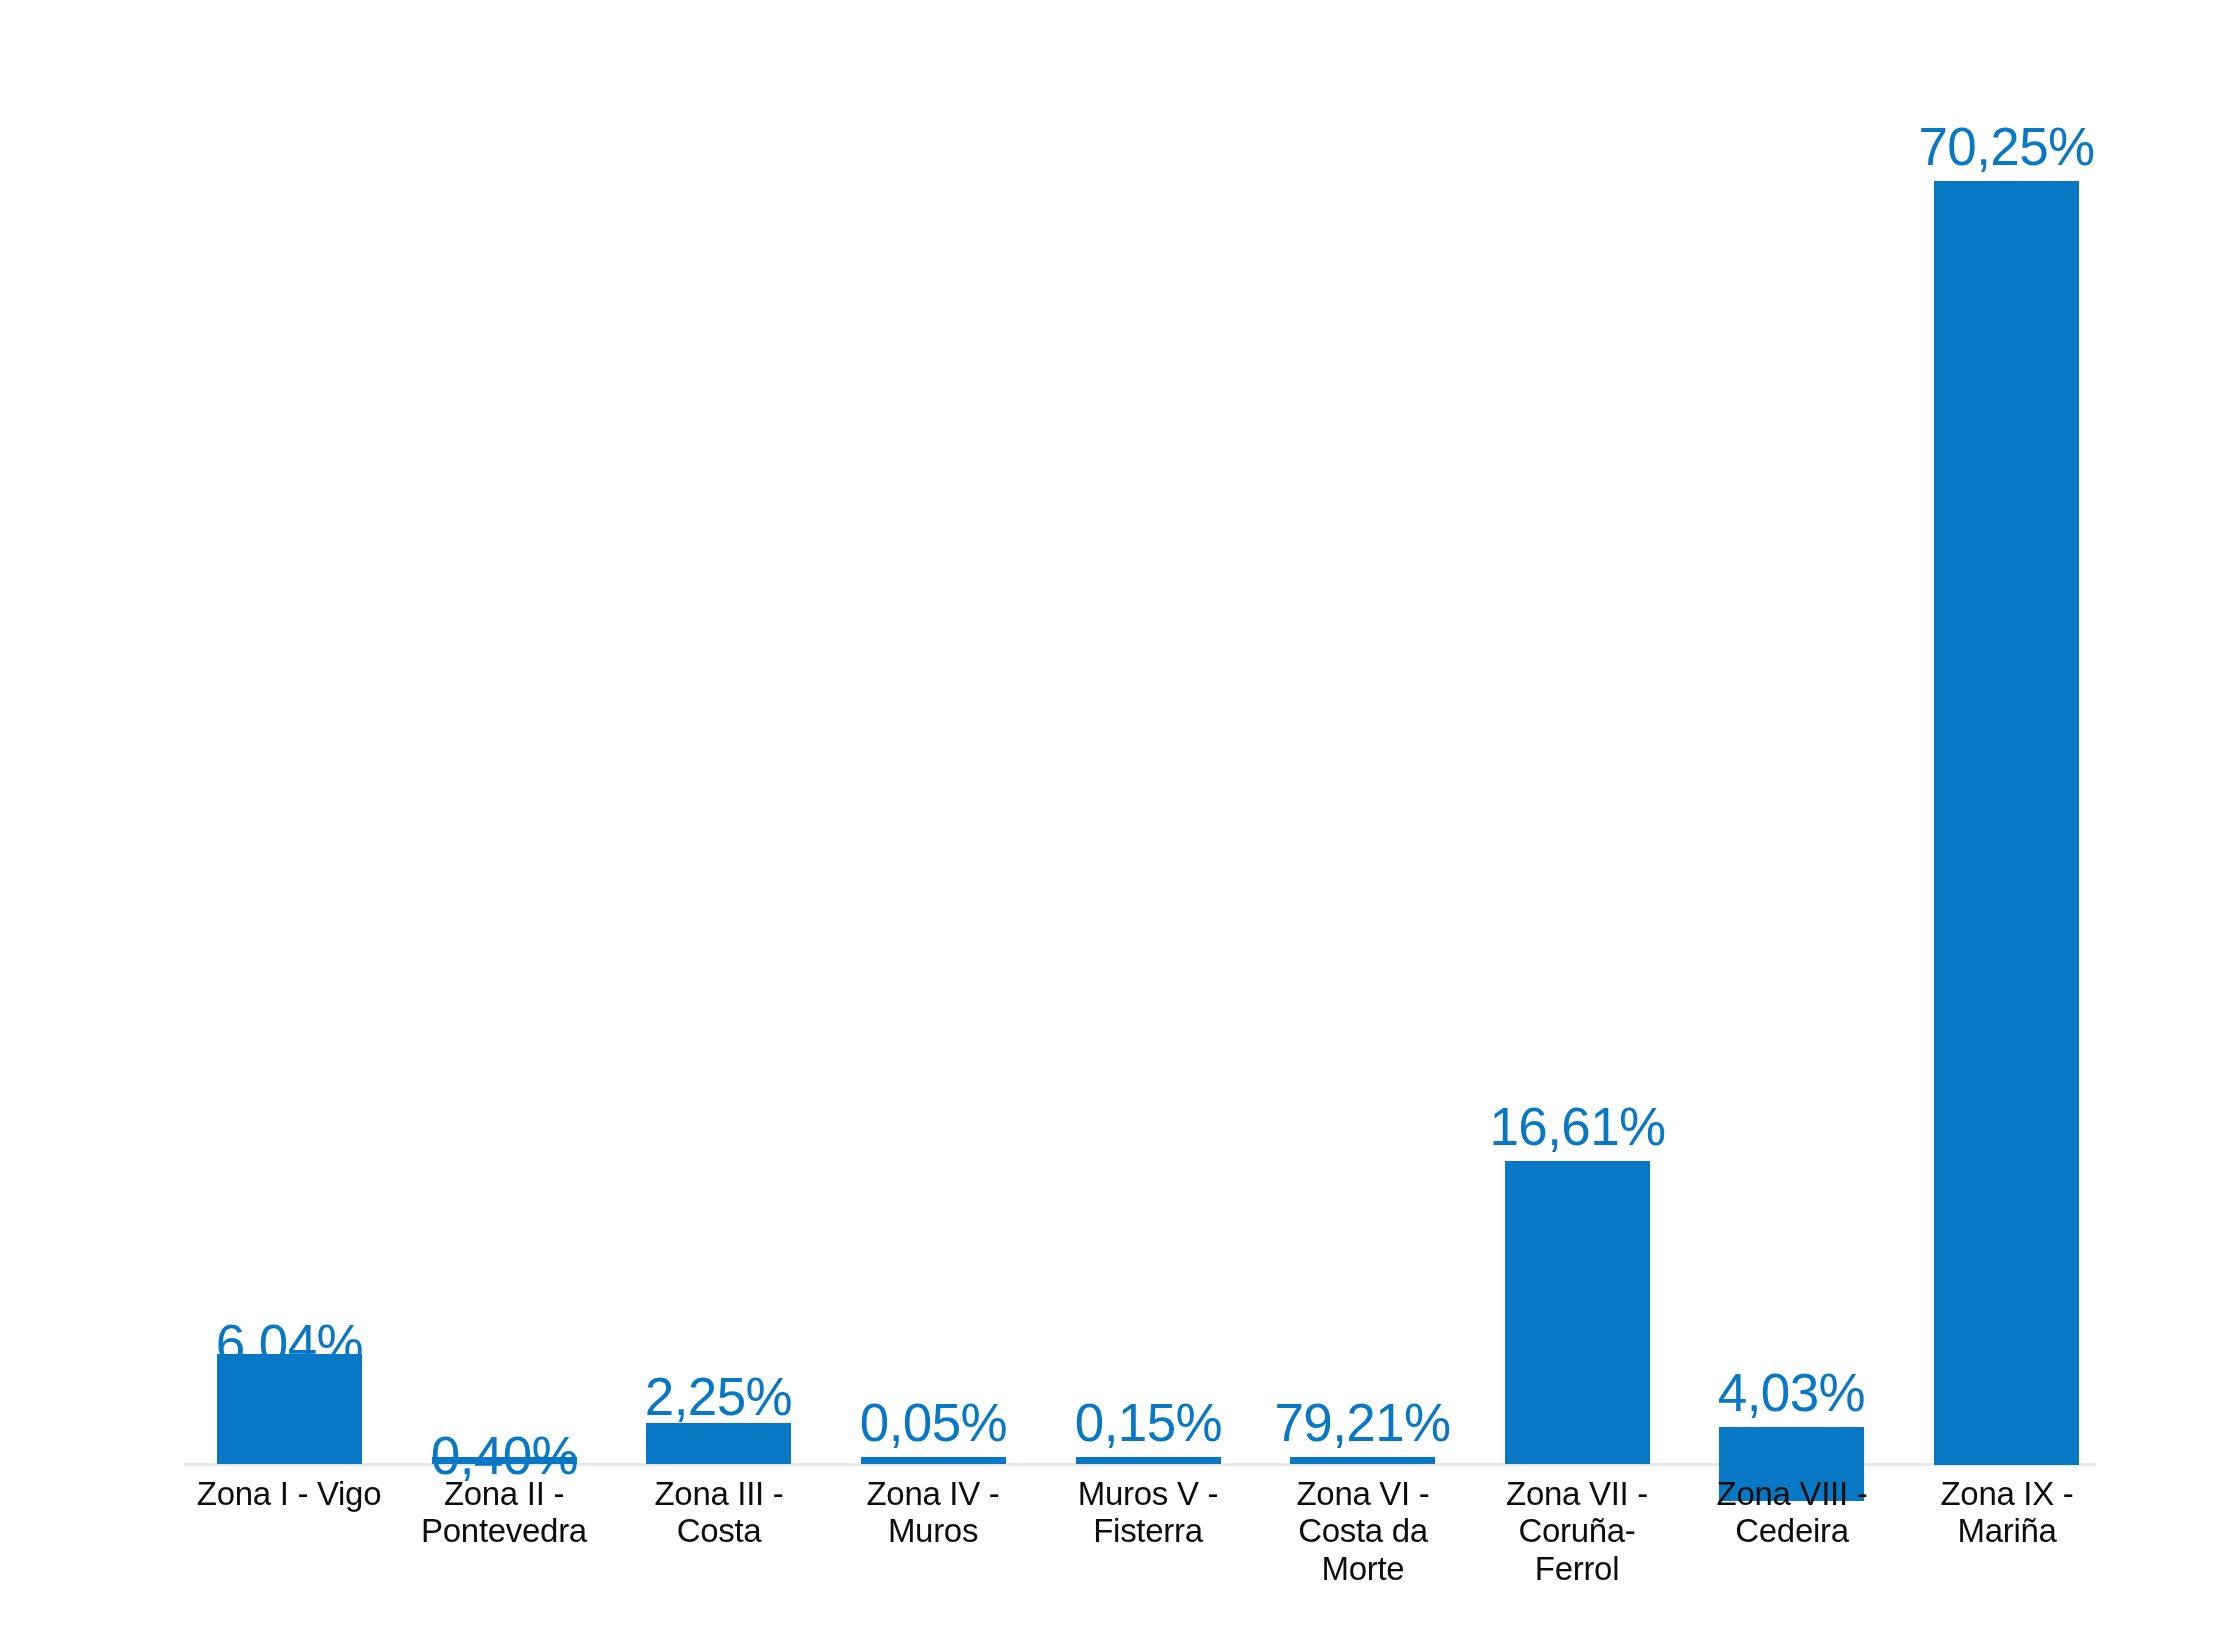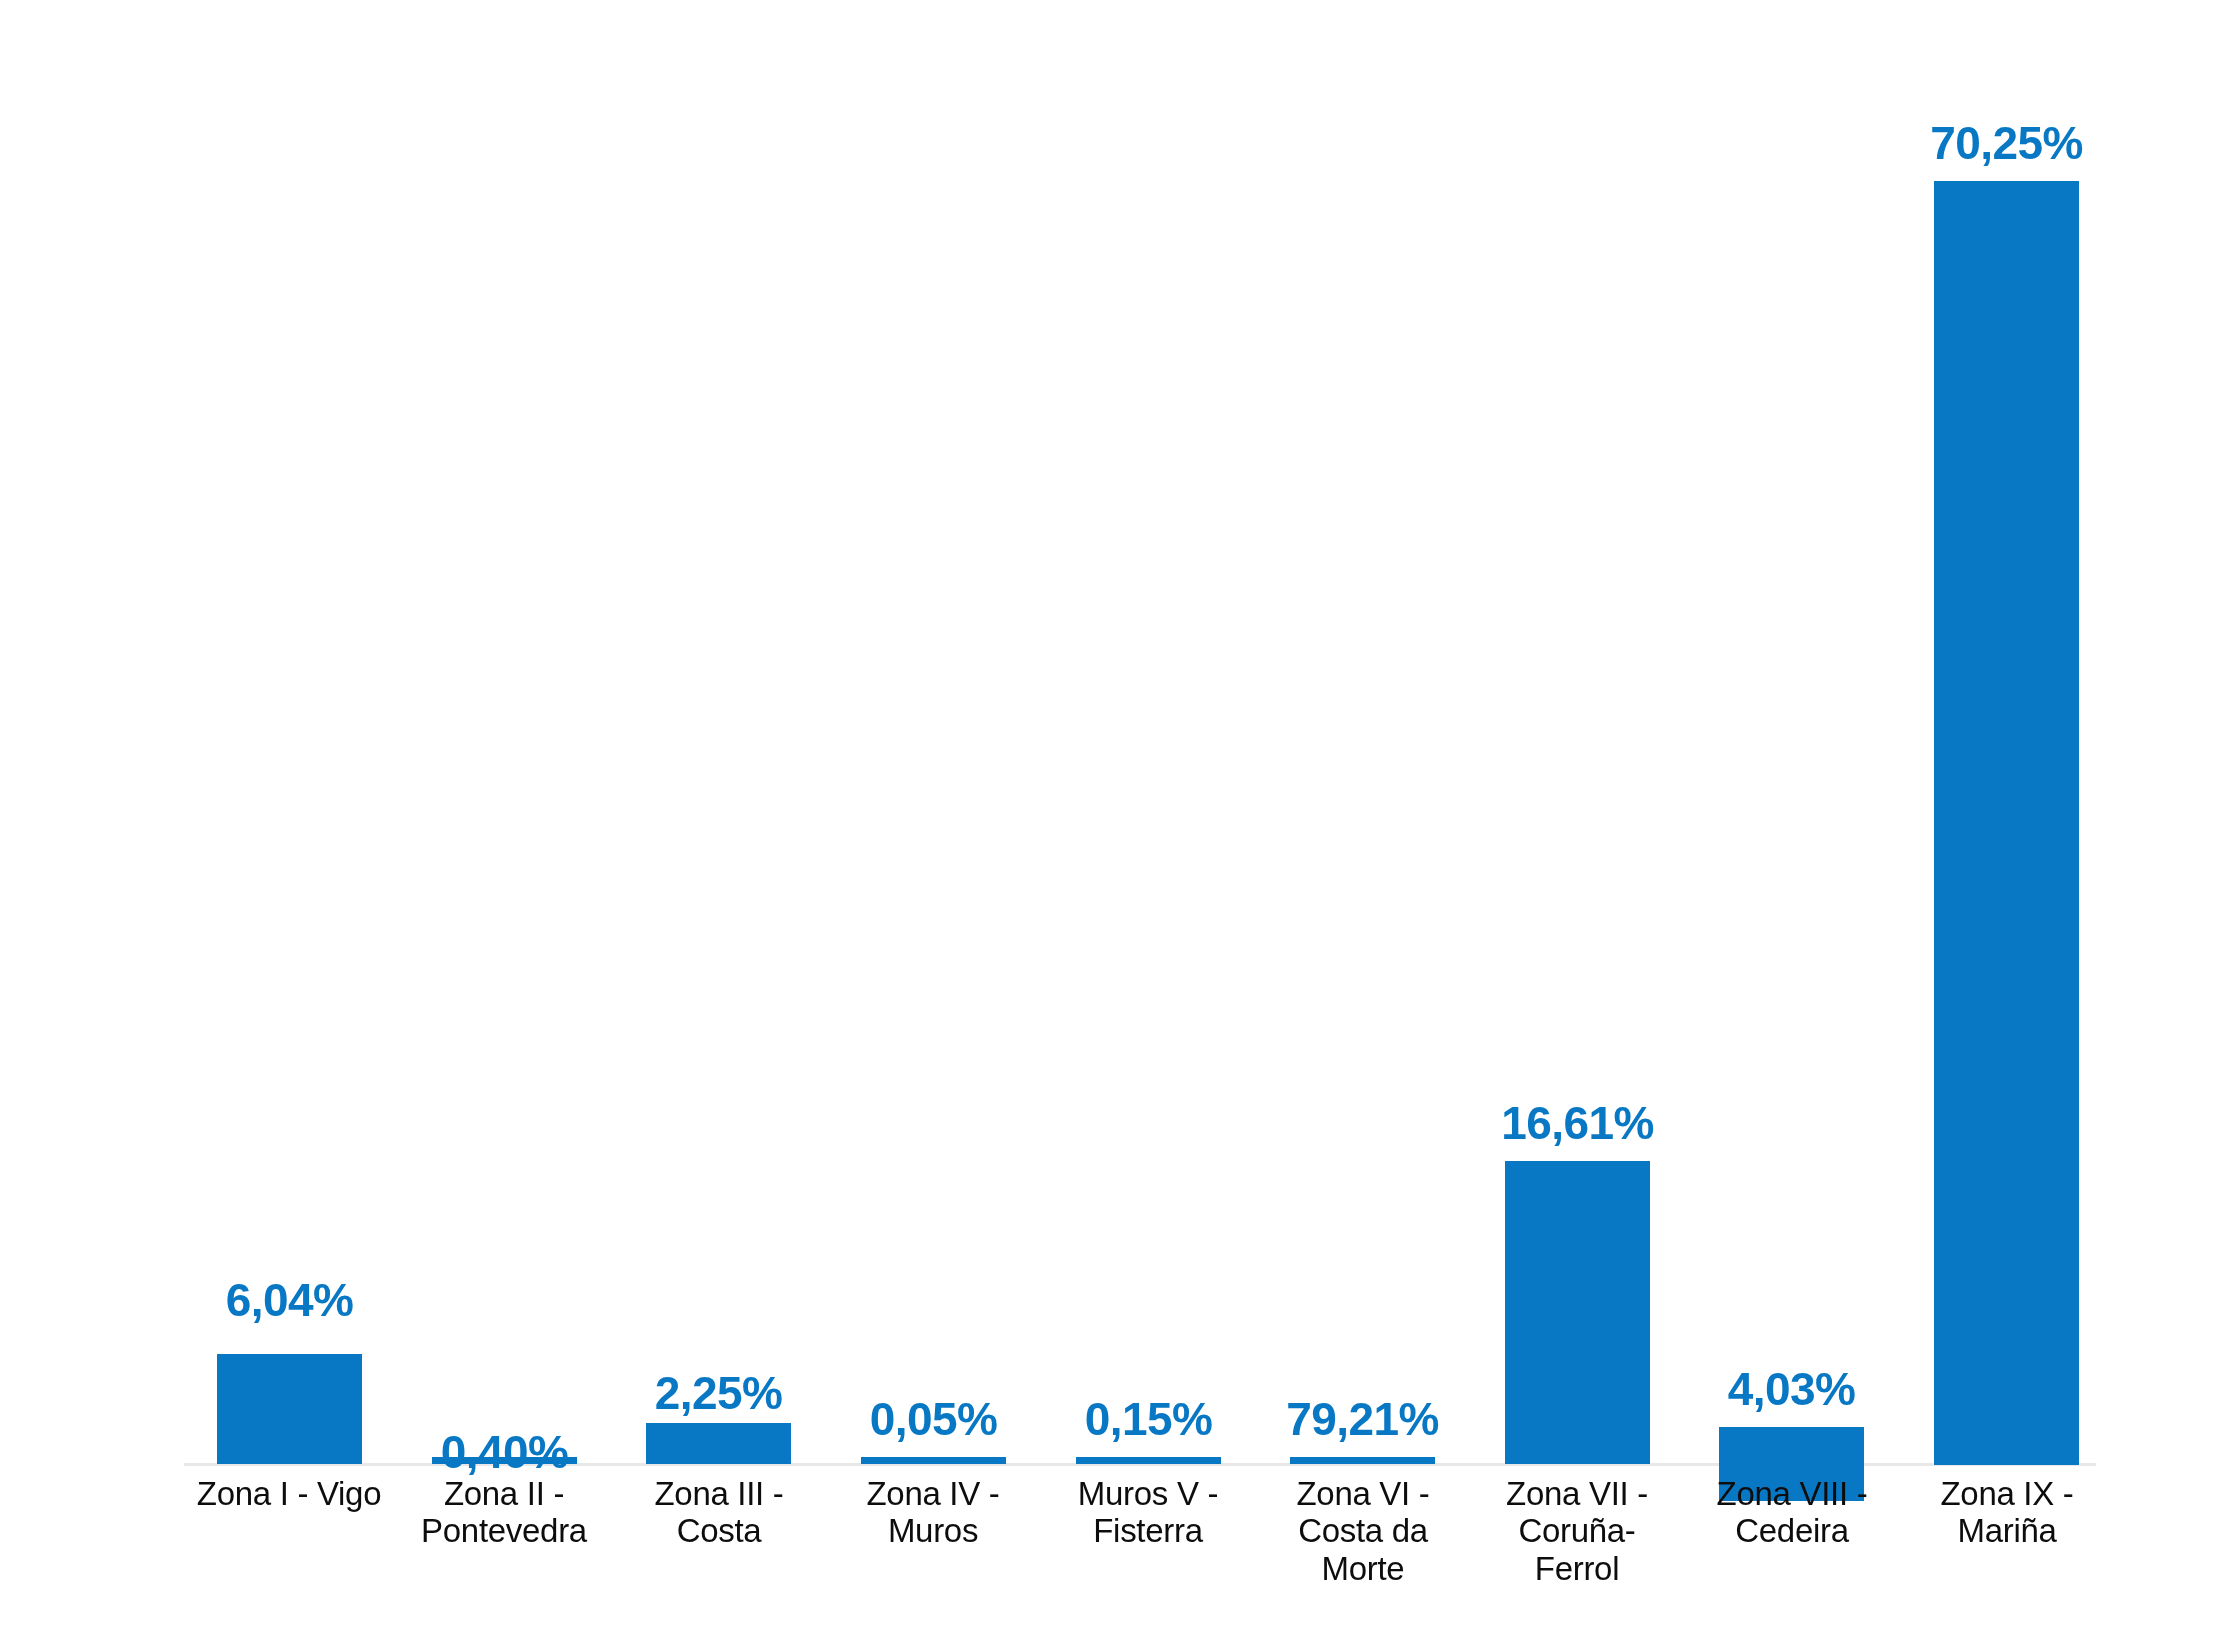--- a/index.html
+++ b/index.html
@@ -41,22 +41,22 @@
     background: #0878c5;
     left: 0;
     right: 0;
   }
   .value-label {
     position: absolute;
     left: 50%;
     transform: translateX(-50%);
     white-space: nowrap;
     color: #0878c5;
-    font-weight: bold;
-    font-size: 46px;
+    font-weight: normal;
+    font-size: 53px;
     line-height: 1;
     letter-spacing: -0.6px;
     text-align: right;
   }
   .cat-label {
     position: absolute;
     left: 50%;
     transform: translateX(-50%);
     width: 194px;
     text-align: center;
@@ -70,21 +70,21 @@
 </style>
 </head>
 <body>
 
 <div id="root">
   <div id="plot">
     <div id="axis-line"></div>
     <div id="bars">
         <div class="bar-group" style="left: 217px; width: 145px;">
           <div class="bar" style="top: 1354px; height: 110px; background: rgb(8, 120, 197);"></div>
-          <div class="value-label" style="top: 1277px; color: rgb(8, 120, 197);">6,04%</div>
+          <div class="value-label" style="top: 1317px; color: rgb(8, 120, 197);">6,04%</div>
         </div>
         <div class="bar-group" style="left: 432px; width: 145px;">
           <div class="bar" style="top: 1457px; height: 7.3px; background: rgb(8, 120, 197);"></div>
           <div class="value-label" style="top: 1396px; color: rgb(8, 120, 197); margin-top: 33px;">0,40%</div>
         </div>
         <div class="bar-group" style="left: 646px; width: 145px;">
           <div class="bar" style="top: 1423px; height: 41px; background: rgb(8, 120, 197);"></div>
           <div class="value-label" style="top: 1362px; color: rgb(8, 120, 197); margin-top: 8px;">2,25%</div>
         </div>
         <div class="bar-group" style="left: 861px; width: 145px;">

